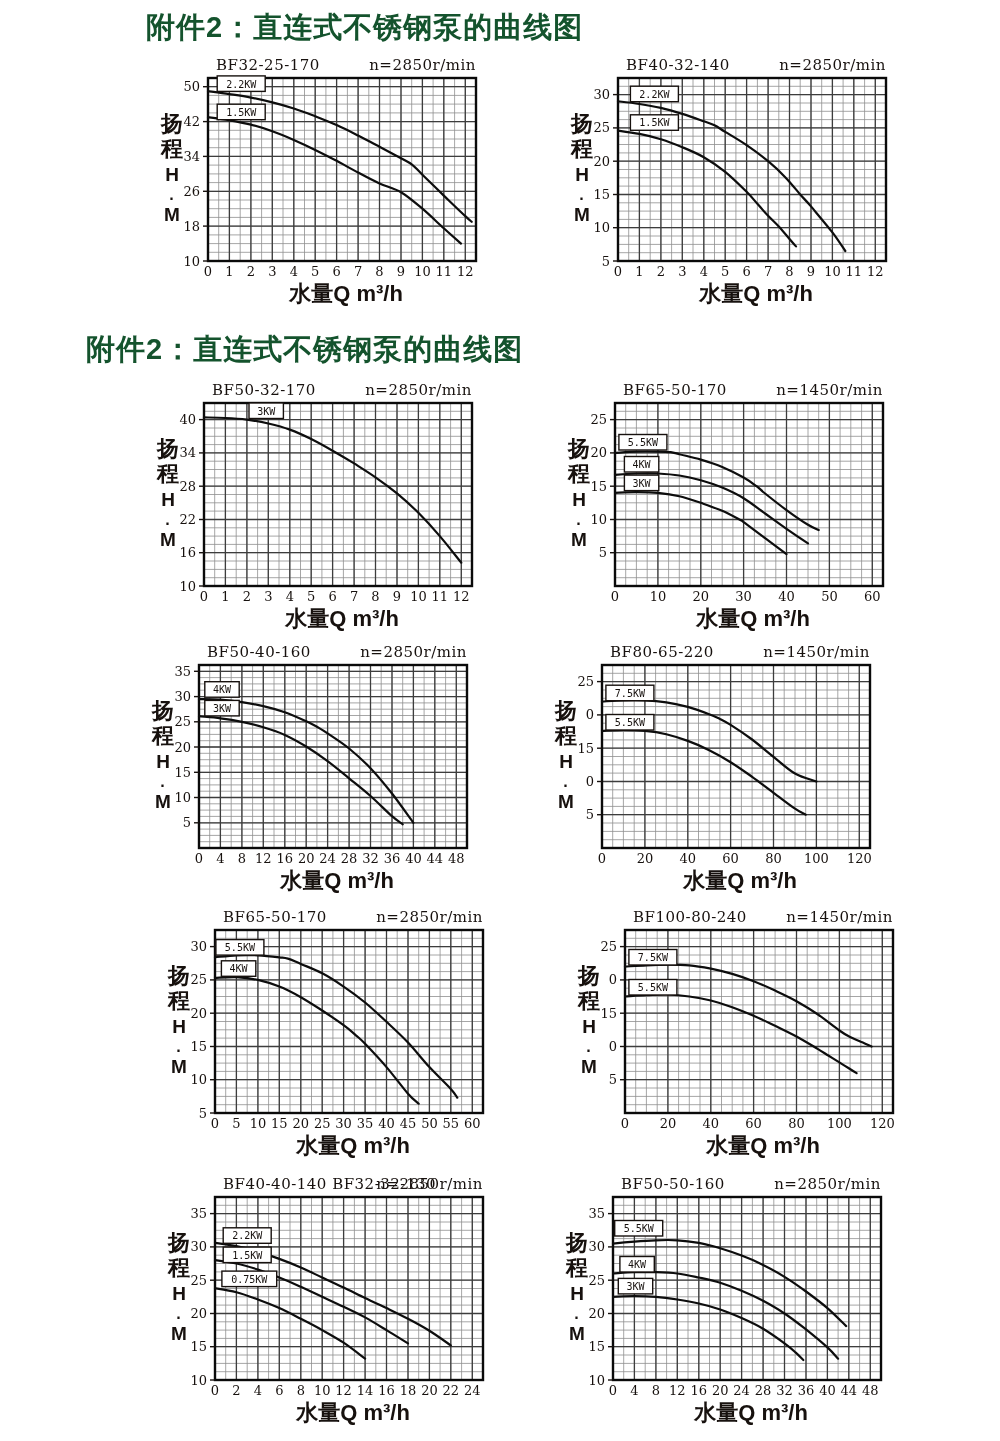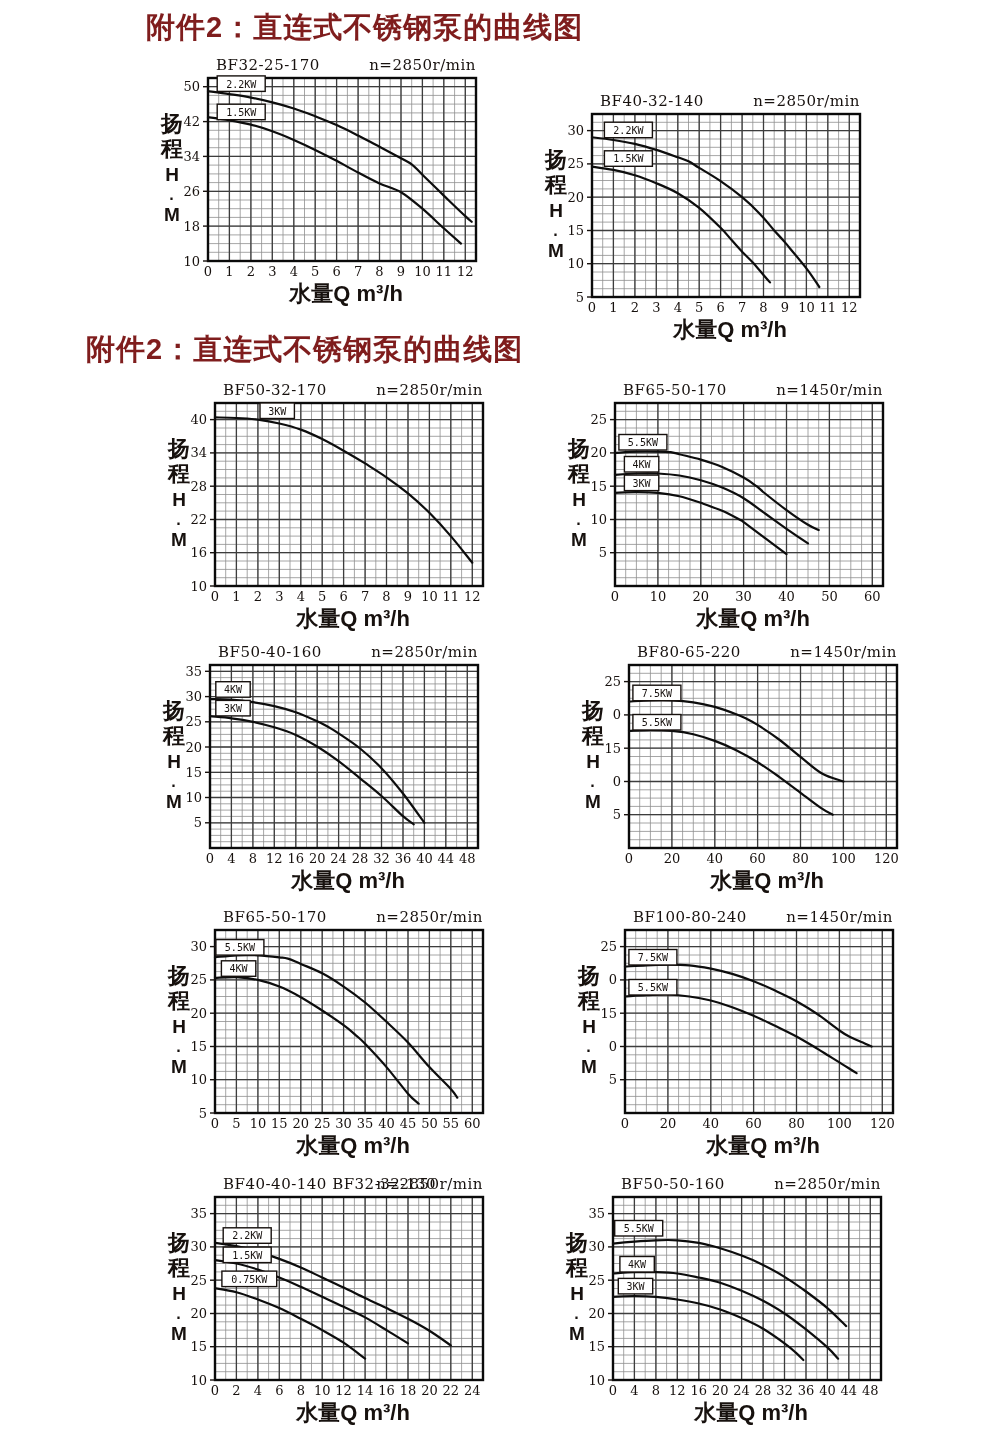--- a/index.html
+++ b/index.html
@@ -9,36 +9,36 @@
     font-family:"Liberation Sans", sans-serif;
     color:#221a16;
     position:relative;
     overflow:hidden;
   }
   .page-title{
     position:absolute;
     font-size:29px;
     font-weight:700;
     letter-spacing:1px;
-    color:#7f1d1d;
+    color:#14532d;
     white-space:nowrap;
     font-family:"Liberation Sans", sans-serif;
   }
   .t1{left:146px;top:8px;}
   .t2{left:86px;top:330px;}
   .chart{
     position:absolute;
     width:336px;height:252px;
   }
   .c0{left:150px;top:56px;text-decoration:underline;}
-  .c1{left:534px;top:56px;margin-top:36px;}
-  .c2{left:157px;top:381px;}
+  .c1{left:560px;top:56px;}
+  .c2{left:146px;top:381px;}
   .c3{left:557px;top:381px;}
-  .c4{left:152px;top:643px;text-align:center;}
-  .c5{left:571px;top:643px;}
+  .c4{left:141px;top:643px;text-align:center;}
+  .c5{left:544px;top:643px;}
   .c6{left:157px;top:908px;}
   .c7{left:567px;top:908px;}
   .c8{left:157px;top:1175px;}
   .c9{left:555px;top:1175px;}
   svg text{user-select:none;}
 </style>
 </head>
 <body>
 
 <div class="page-title t1">附件2：直连式不锈钢泵的曲线图</div>

